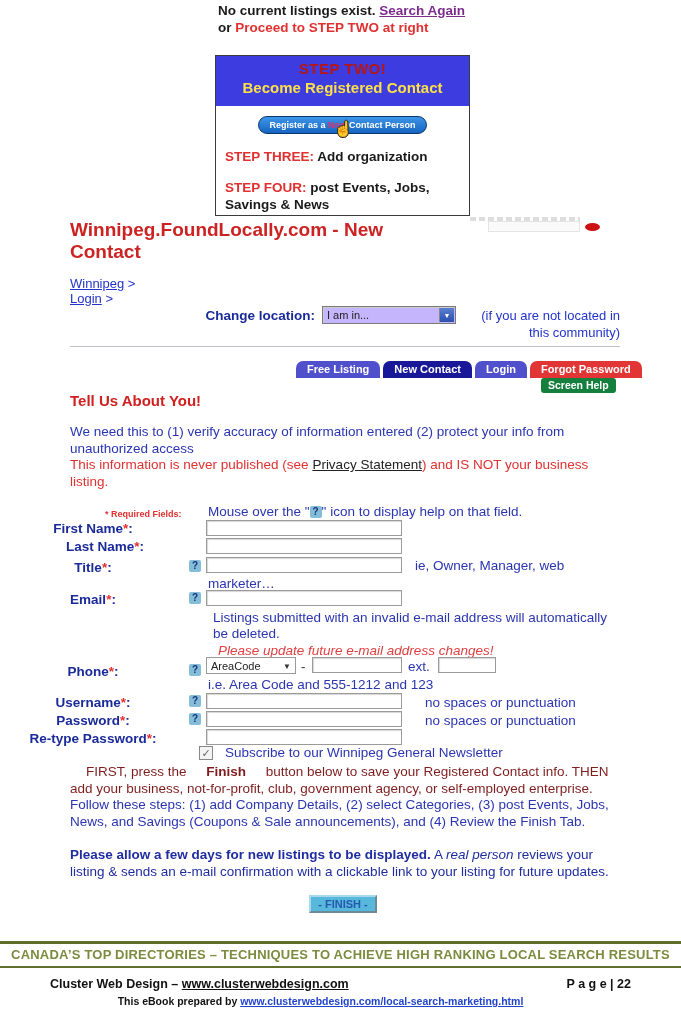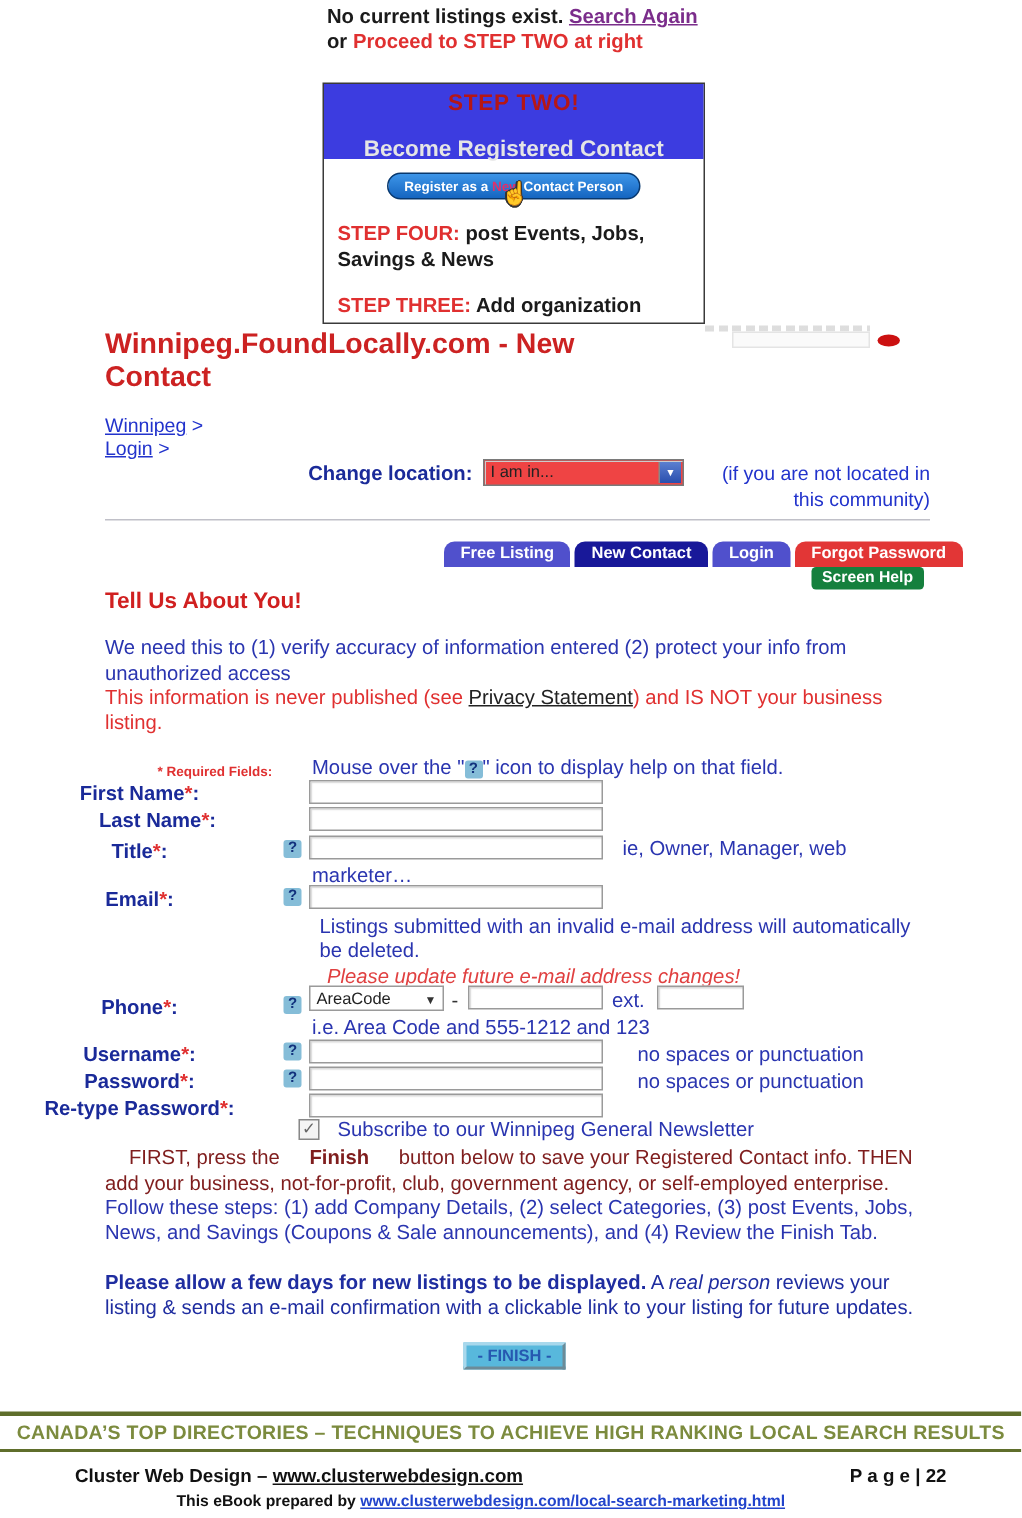--- a/index.html
+++ b/index.html
@@ -9,21 +9,21 @@
 
   
   .top-note { position:absolute; left:218px; top:2px; font-size:13.5px; font-weight:bold; color:#1a1a1a; line-height:17px; }
   .link-purple { color:#7b2d8b; text-decoration:underline; cursor:pointer; }
   .top-note .red { color:#e03030; }
 
   
   .step-box { position:absolute; left:215px; top:55px; width:255px; height:161px; border:1px solid #3a3a3a; background:#fff; }
   .step-box-header { background:#3c3ce0; height:50px; text-align:center; padding-top:4px; }
   .step2-title { color:#b51616; font-size:15px; font-weight:bold; letter-spacing:.5px; }
-  .step2-sub { color:#e5e5e5; font-size:15px; font-weight:bold; margin-top:14px; }
+  .step2-sub { color:#fde047; font-size:15px; font-weight:bold; margin-top:2px; }
   .register-wrap { position:relative; text-align:center; margin-top:8px; }
   .register-btn { display:inline-block; background:linear-gradient(#3d95e8,#1565c0); border:1px solid #08386e; border-radius:9px; color:#fff; font-size:9px; font-weight:bold; padding:3px 10px; cursor:pointer; }
   .register-btn .new { color:#e0306a; }
   .hand-cursor { position:absolute; left:118px; top:6px; font-size:15px; color:#fff;
        text-shadow:-1px 0 #333,1px 0 #333,0 -1px #333,0 1px #333; pointer-events:none; }
   .step-line { padding:0 9px; font-size:13.5px; font-weight:bold; color:#1a1a1a; line-height:17px; }
   .step-line.three { margin-top:14px; }
   .step-line.four { margin-top:14px; }
   .step-label { color:#e03030; }
 
@@ -32,21 +32,21 @@
   .artifact-blur { position:absolute; left:470px; top:217px; width:110px; height:4px; background:repeating-linear-gradient(90deg,#cfcfcf 0 6px,#ffffff 6px 9px); opacity:.7; }
   .red-oval { position:absolute; left:585px; top:223px; width:15px; height:8px; background:#cc1111; border-radius:50%; }
 
   
   .page-title { position:absolute; left:70px; top:219px; width:360px; color:#cc2222; font-size:19px; font-weight:bold; line-height:22px; }
   .crumbs { position:absolute; left:70px; top:276px; font-size:13px; color:#2233cc; line-height:15px; }
   .crumbs .bc { text-decoration:underline; cursor:pointer; }
 
   
   .chg-label { position:absolute; left:183px; top:308px; width:132px; text-align:right; font-size:13.5px; font-weight:bold; color:#1a2a99; }
-  .chg-select { position:absolute; left:322px; top:306px; width:134px; height:18px; background:#ef4444; border:1px solid #7a7a7a; box-shadow:inset 1px 1px 0 #ccc; font-size:11px; color:#222; padding:2px 0 0 4px; cursor:pointer; }
+  .chg-select { position:absolute; left:322px; top:306px; width:134px; height:18px; background:#c4b5fd; border:1px solid #7a7a7a; box-shadow:inset 1px 1px 0 #ccc; font-size:11px; color:#222; padding:2px 0 0 4px; cursor:pointer; }
   .chg-select .arrow-btn { position:absolute; right:1px; top:1px; bottom:1px; width:15px; background:linear-gradient(#5b7fd0,#2a4fae); color:#fff; font-size:7px; text-align:center; line-height:15px; border-left:1px solid #888; }
   .chg-note { position:absolute; left:462px; top:307px; width:158px; text-align:right; font-size:13px; color:#2233cc; line-height:17px; }
 
   .divider { position:absolute; left:70px; top:346px; width:550px; height:1px; background:#c0c0c8; }
 
   
   .tabs { position:absolute; left:296px; top:361px; display:flex; }
   .tab { height:17px; line-height:17px; padding:0 11px; margin-right:3px; border-radius:7px 7px 0 0; color:#fff; font-size:11px; font-weight:bold; cursor:pointer; }
   .tab.blue { background:#5050cc; }
   .tab.active { background:#181899; }
@@ -111,25 +111,25 @@
 
   <div class="step-box">
     <div class="step-box-header">
       <div class="step2-title">STEP TWO!</div>
       <div class="step2-sub">Become Registered Contact</div>
     </div>
     <div class="register-wrap">
       <span class="register-btn"><span>Register as a </span><span class="new">New</span><span> Contact Person</span></span>
       <span class="hand-cursor">☝</span>
     </div>
+    <div class="step-line three">
+      <span class="step-label">STEP THREE:</span><span> Add organization</span>
+    </div>
     <div class="step-line four">
       <span class="step-label">STEP FOUR:</span><span> post Events, Jobs, Savings &amp; News</span>
-    </div>
-    <div class="step-line three">
-      <span class="step-label">STEP THREE:</span><span> Add organization</span>
     </div>
   </div>
 
   <div class="artifact-blur"></div>
   <div class="artifact-box"></div>
   <div class="red-oval"></div>
 
   <div class="page-title">Winnipeg.FoundLocally.com - New Contact</div>
   <div class="crumbs">
     <div><span class="bc">Winnipeg</span><span> &gt;</span></div>

